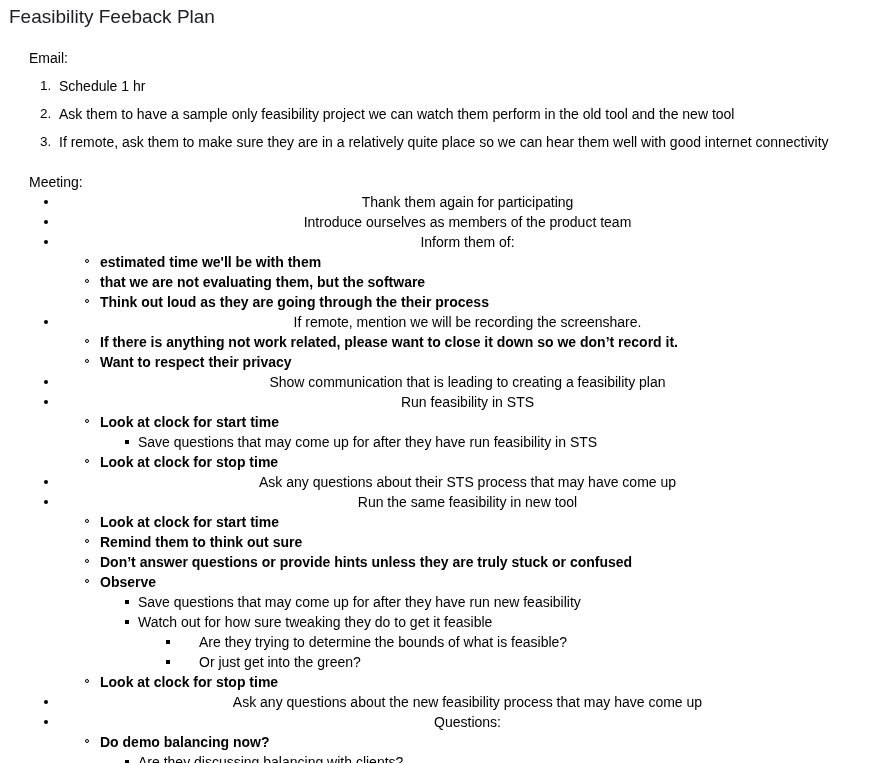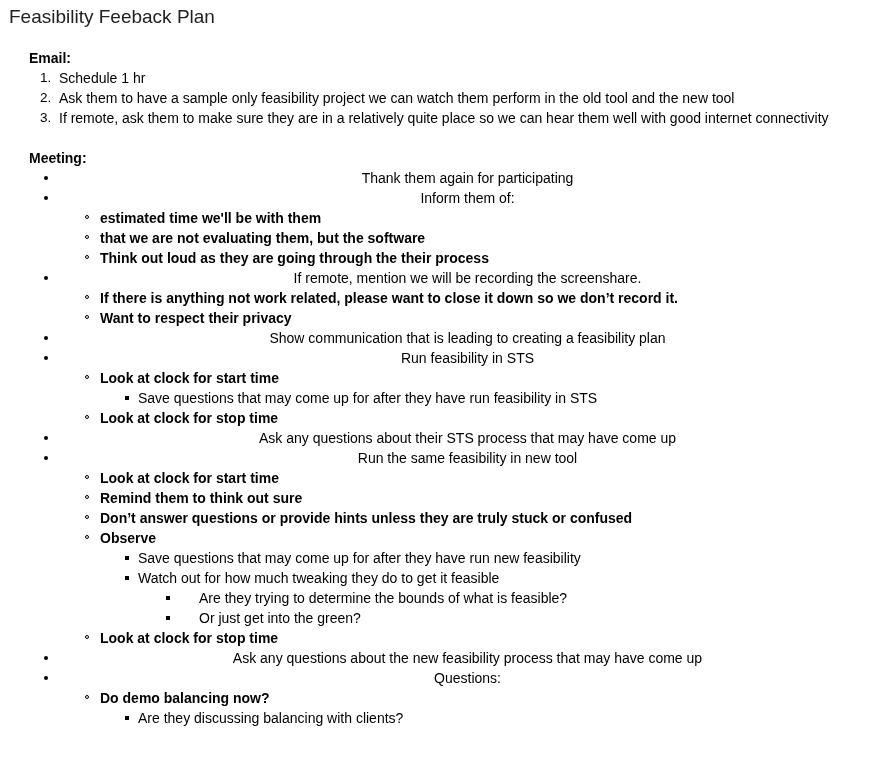--- a/index.html
+++ b/index.html
@@ -44,21 +44,21 @@
     width: 877px;
   }
 
   .section {
     margin: 0;
   }
 
   .section-heading {
     font-size: 14px;
     line-height: 20px;
-    font-weight: bold;
+    font-weight: normal;
     padding-left: 29px;
     margin: 0;
     white-space: nowrap;
   }
 
   .spacer-line {
     height: 20px;
   }
 
   
@@ -79,21 +79,21 @@
     line-height: 20px;
   }
 
   .row .text {
     display: block;
     line-height: 20px;
   }
 
   
   .lvl-num .marker { left: 40px; font-size: 13.5px; }
-  .lvl-num .text   { padding-left: 59px; }
+  .lvl-num .text   { padding-left: 59px; margin-top: 8px; }
 
   
   .lvl-1 .marker {
     left: 44px;
     top: 0px;
     font-size: 14px;
   }
   .lvl-1 .marker::before {
     content: "";
     display: block;
@@ -177,20 +177,24 @@
       </div>
       <div class="spacer-line"></div>
       <div class="section">
         <div class="section-heading">Meeting:</div>
         <div class="row lvl-1">
           <span class="marker"></span>
           <span class="text">Thank them again for participating</span>
         </div>
         <div class="row lvl-1">
           <span class="marker"></span>
+          <span class="text">Introduce ourselves as members of the product team</span>
+        </div>
+        <div class="row lvl-1">
+          <span class="marker"></span>
           <span class="text">Inform them of:</span>
         </div>
         <div class="row lvl-2">
           <span class="marker"></span>
           <span class="text">estimated time we'll be with them</span>
         </div>
         <div class="row lvl-2">
           <span class="marker"></span>
           <span class="text">that we are not evaluating them, but the software</span>
         </div>
@@ -253,21 +257,21 @@
         <div class="row lvl-2">
           <span class="marker"></span>
           <span class="text">Observe</span>
         </div>
         <div class="row lvl-3">
           <span class="marker"></span>
           <span class="text">Save questions that may come up for after they have run new feasibility</span>
         </div>
         <div class="row lvl-3">
           <span class="marker"></span>
-          <span class="text">Watch out for how much tweaking they do to get it feasible</span>
+          <span class="text">Watch out for how sure tweaking they do to get it feasible</span>
         </div>
         <div class="row lvl-4">
           <span class="marker"></span>
           <span class="text">Are they trying to determine the bounds of what is feasible?</span>
         </div>
         <div class="row lvl-4">
           <span class="marker"></span>
           <span class="text">Or just get into the green?</span>
         </div>
         <div class="row lvl-2">

